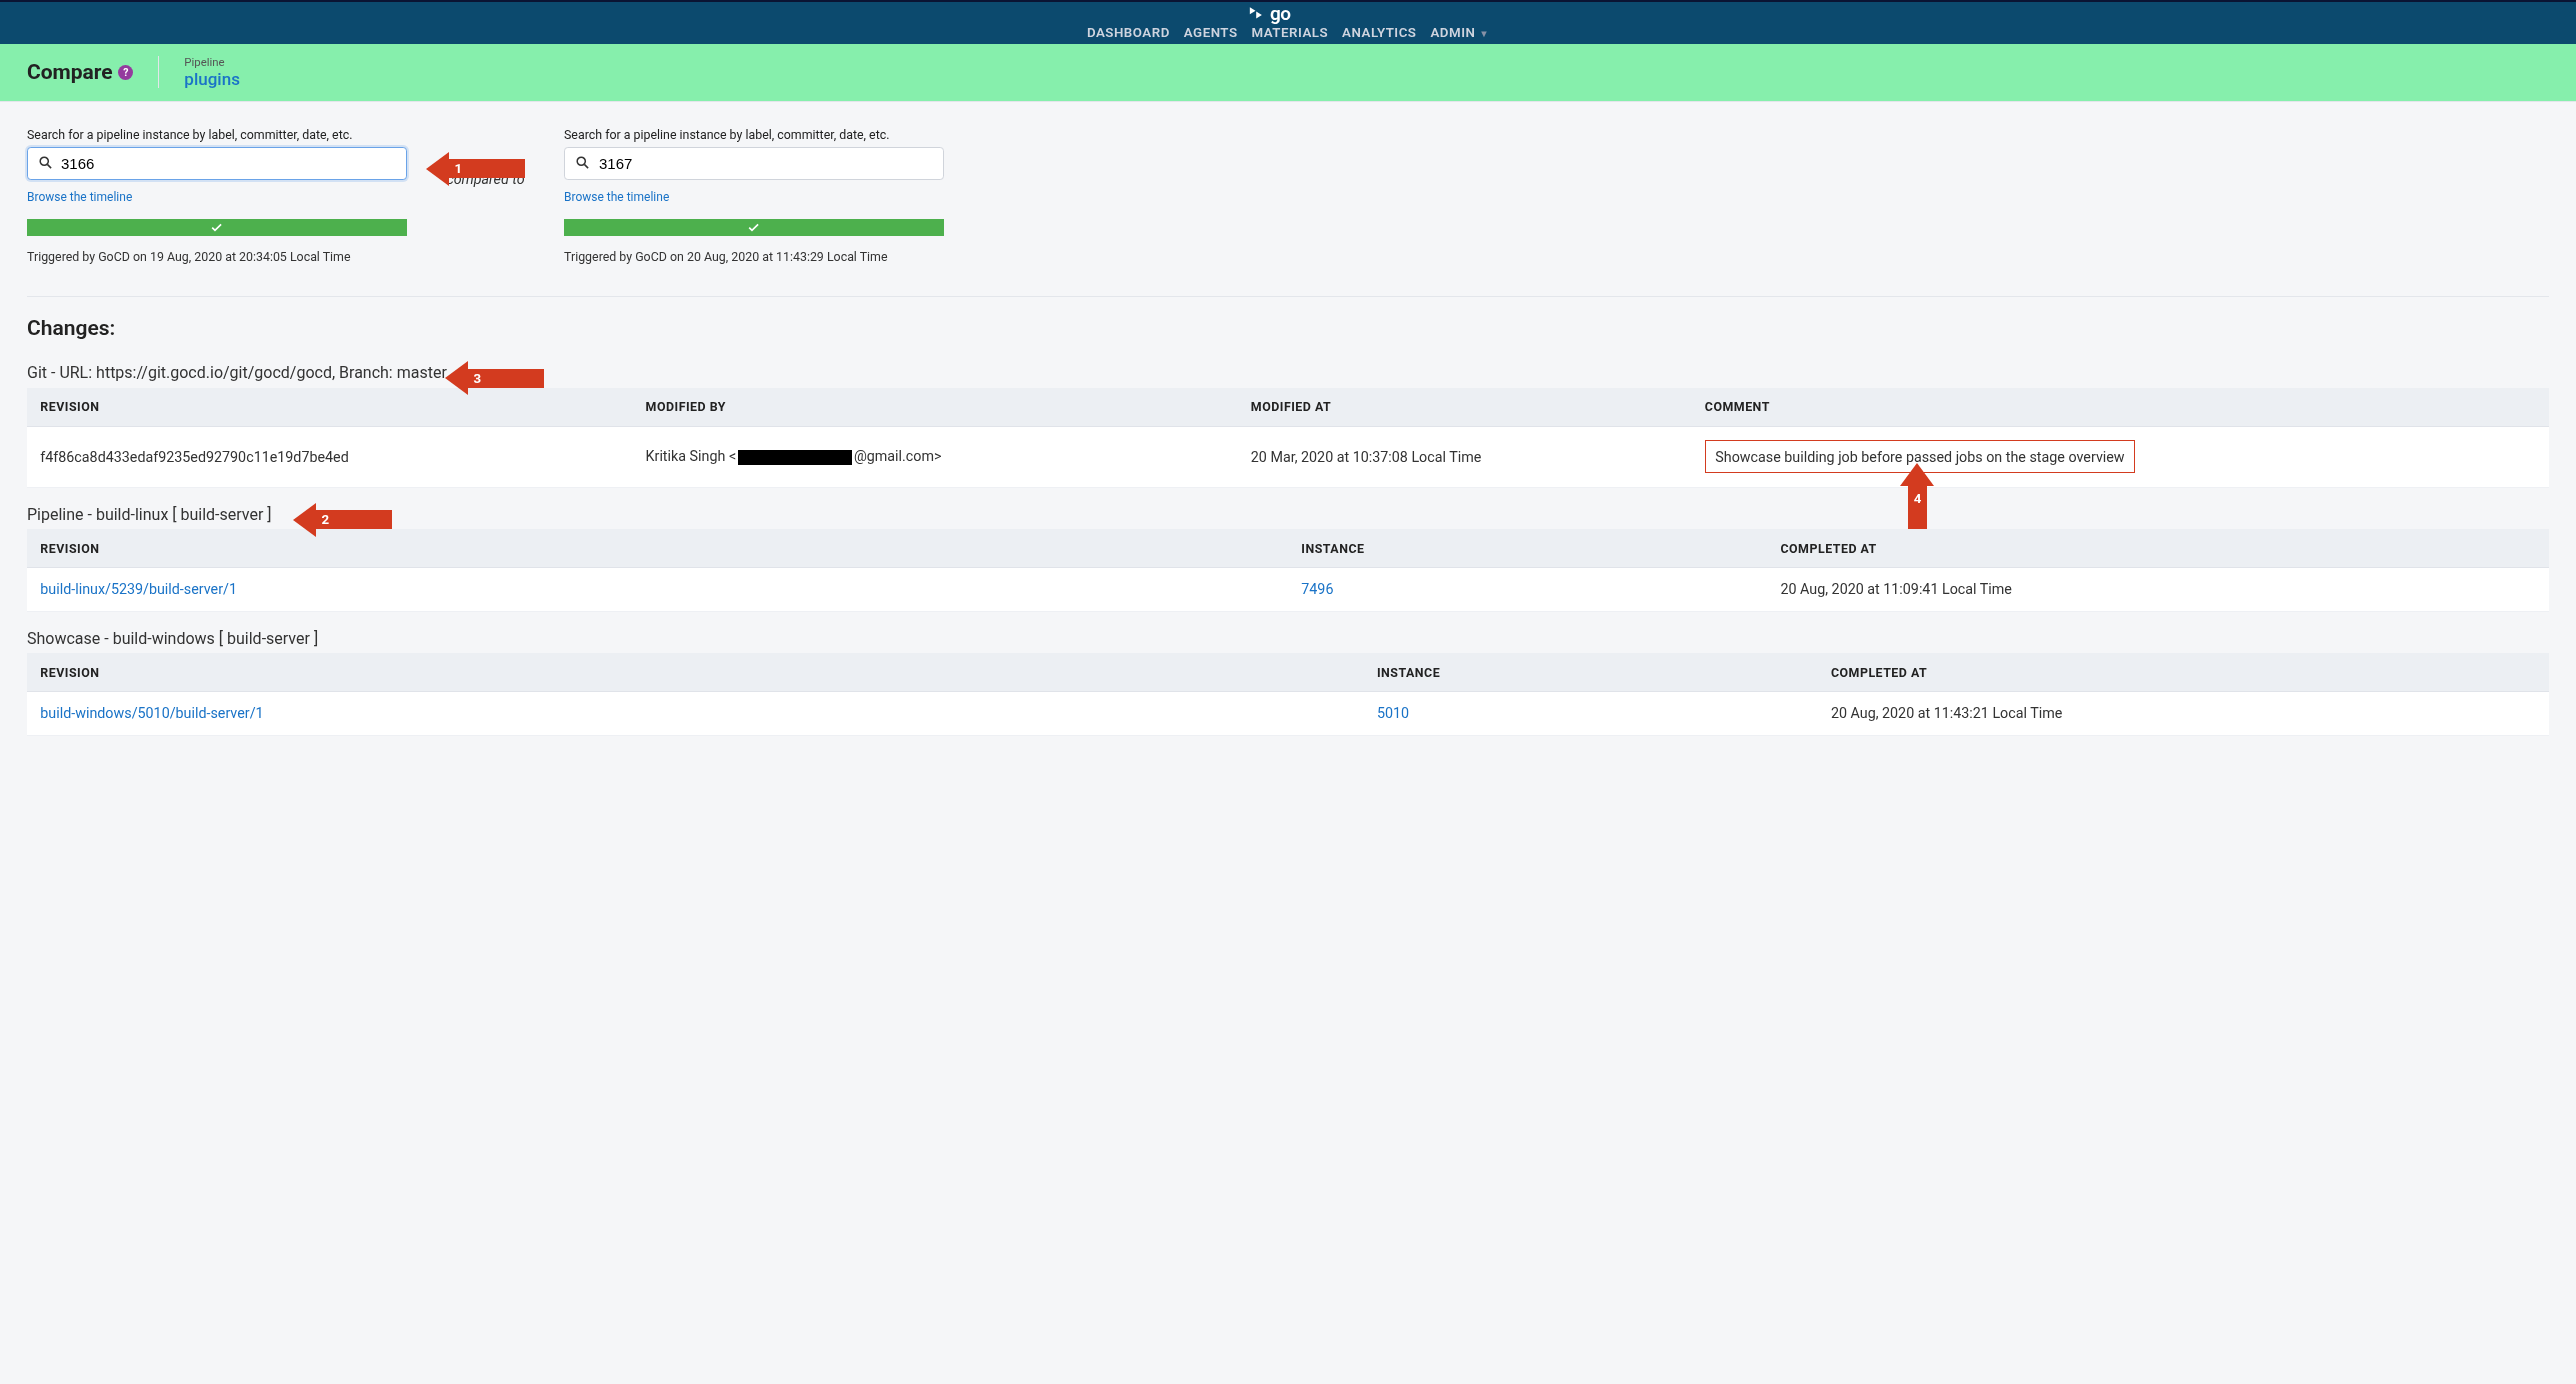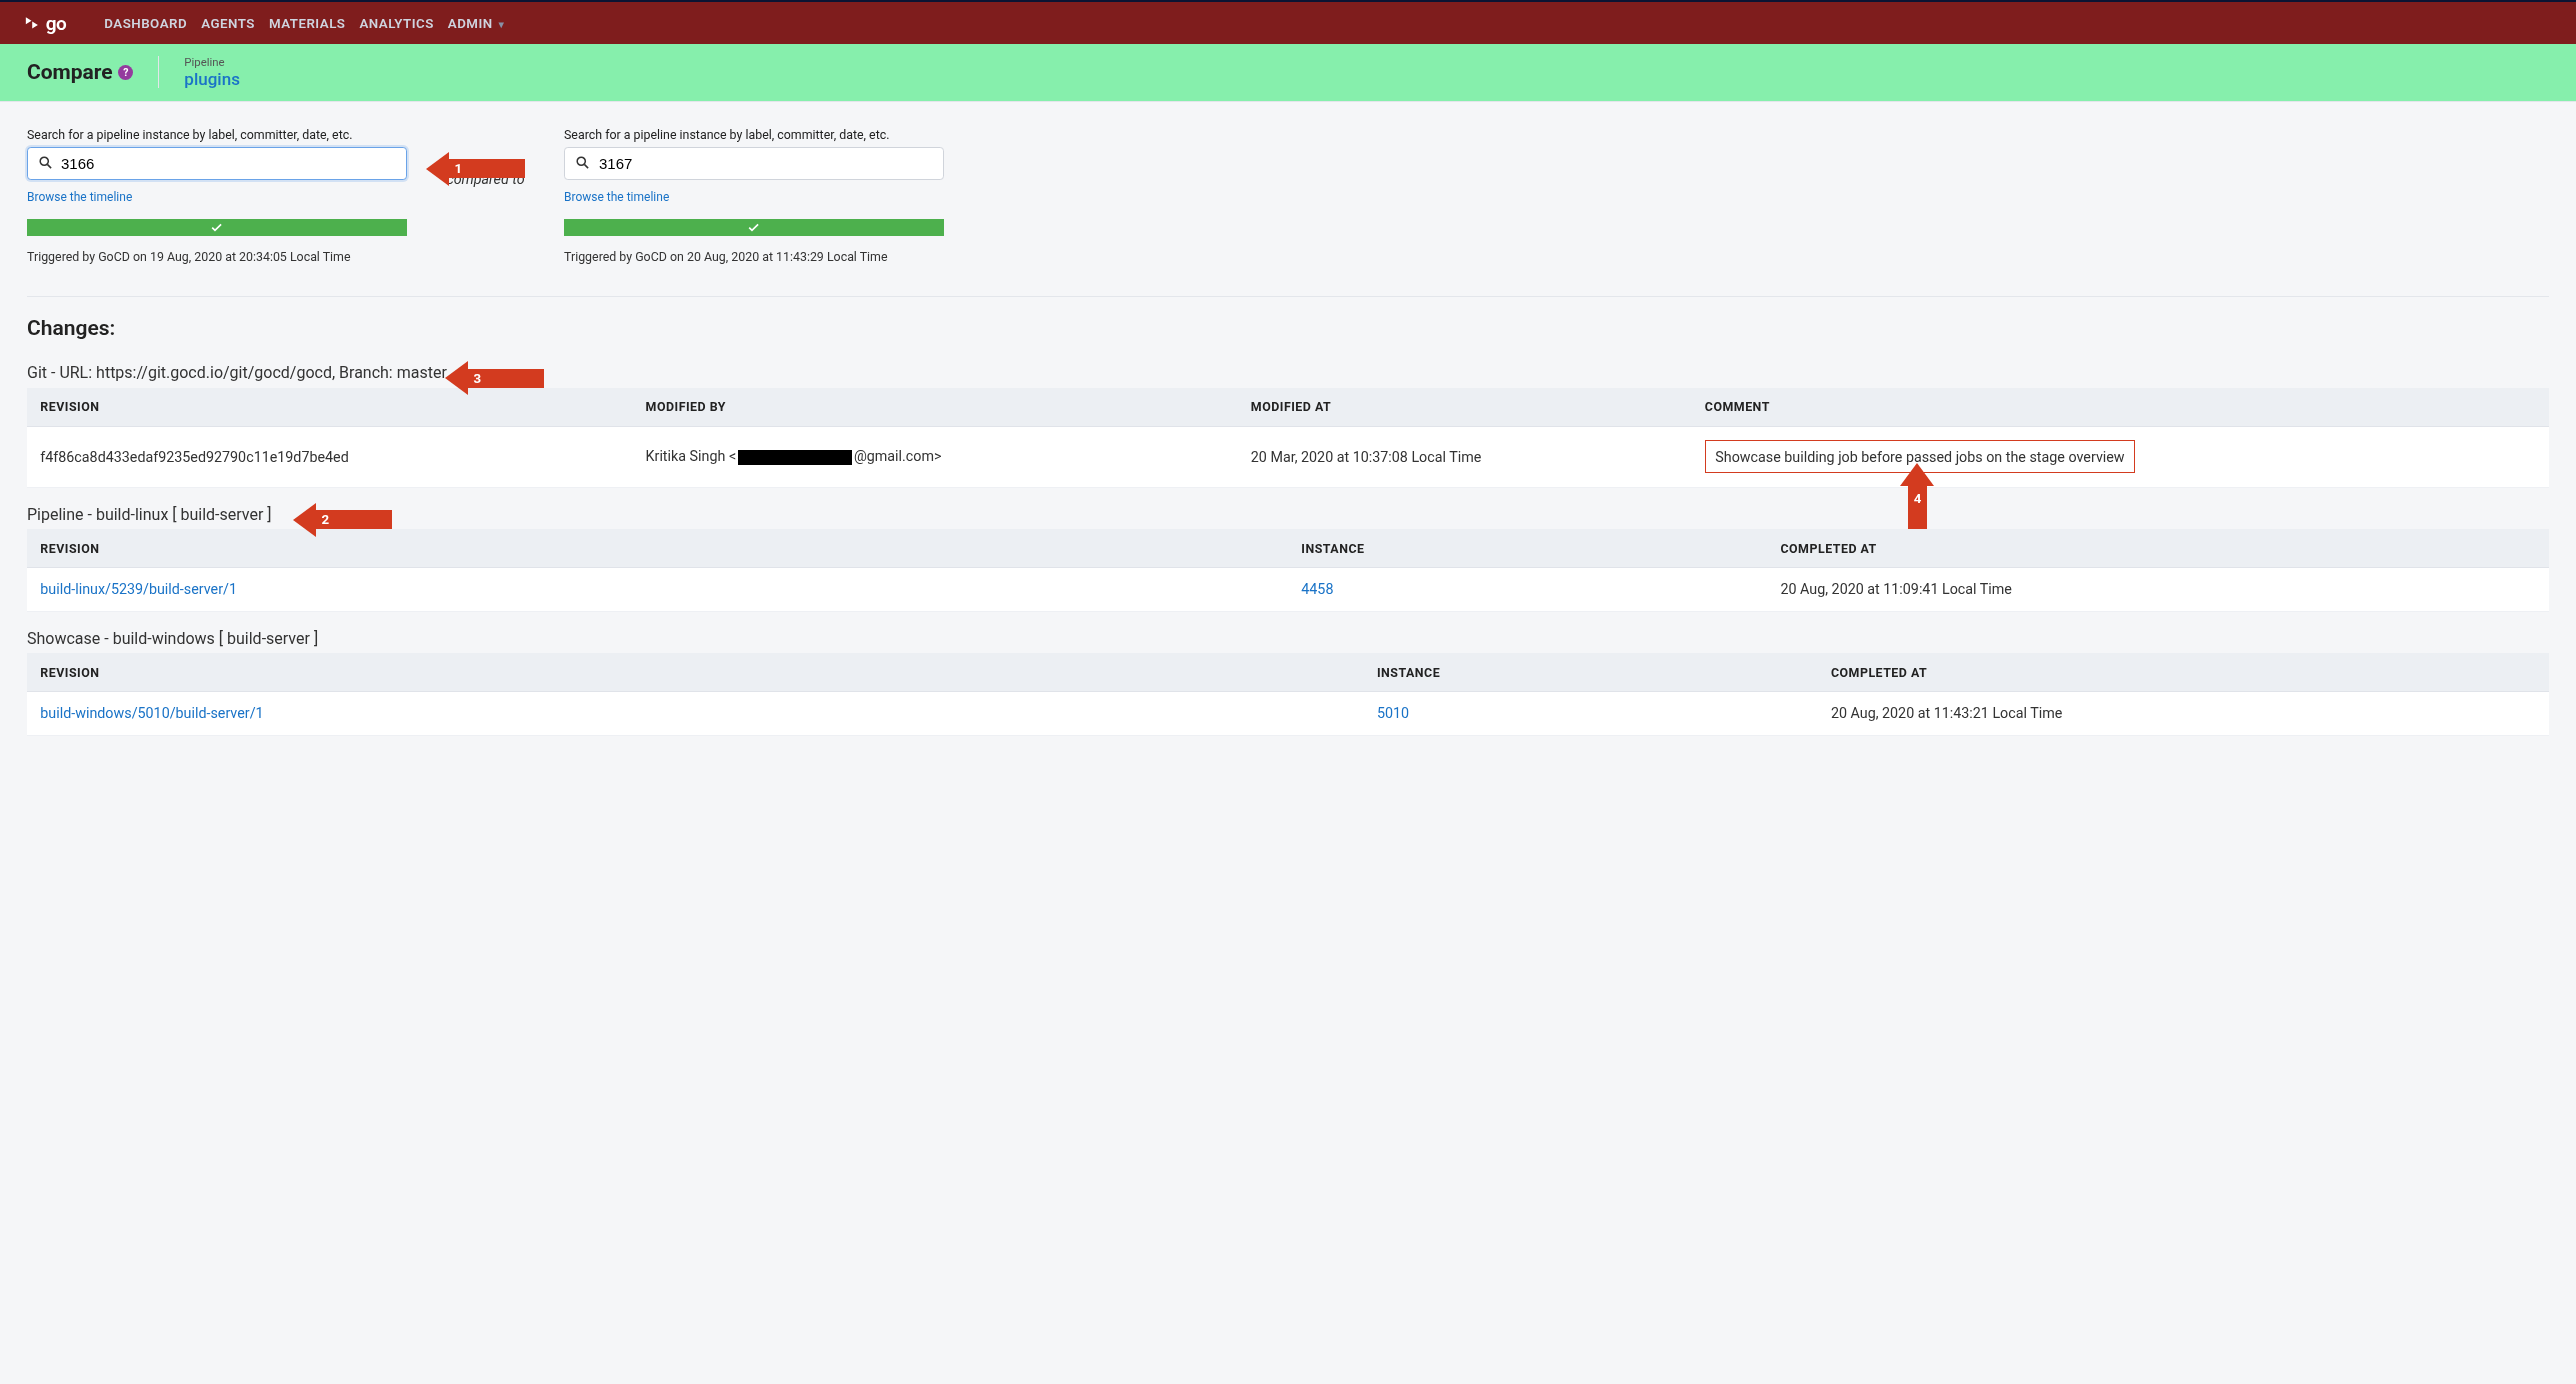--- a/index.html
+++ b/index.html
@@ -4,27 +4,28 @@
 <style>
   * { box-sizing: border-box; margin: 0; padding: 0; }
   body {
     font-family: -apple-system, BlinkMacSystemFont, "Segoe UI", Roboto, "Helvetica Neue", Arial, sans-serif;
     background: #f5f6f8;
     color: #333;
     font-size: 13.3px;
   }
   
   .topnav {
-    background: #7f1d1d;
+    background: #0c4a6e;
     color: #d9dee7;
     height: 44px;
     display: flex;
     align-items: center;
-    padding: 0 23px;
+    padding: 0 31px;
     border-top: 2.9px solid #0b1433;
+    flex-direction: column;
   }
   .logo {
     display: flex;
     align-items: center;
     margin-right: 38px;
     color: #fff;
     font-weight: 600;
     font-size: 19px;
     letter-spacing: -0.5px;
   }
@@ -362,21 +363,21 @@
       <thead>
         <tr>
           <th style="width:50%">REVISION</th>
           <th style="width:19%">INSTANCE</th>
           <th>COMPLETED AT</th>
         </tr>
       </thead>
       <tbody>
         <tr>
           <td><span class="link">build-linux/5239/build-server/1</span></td>
-          <td><span class="link">4458</span></td>
+          <td><span class="link">7496</span></td>
           <td>20 Aug, 2020 at 11:09:41 Local Time</td>
         </tr>
       </tbody>
     </table>
   </div>
 
   <div>
     <div class="material-title">Showcase - build-windows [ build-server ]</div>
     <table class="changes">
       <thead>

